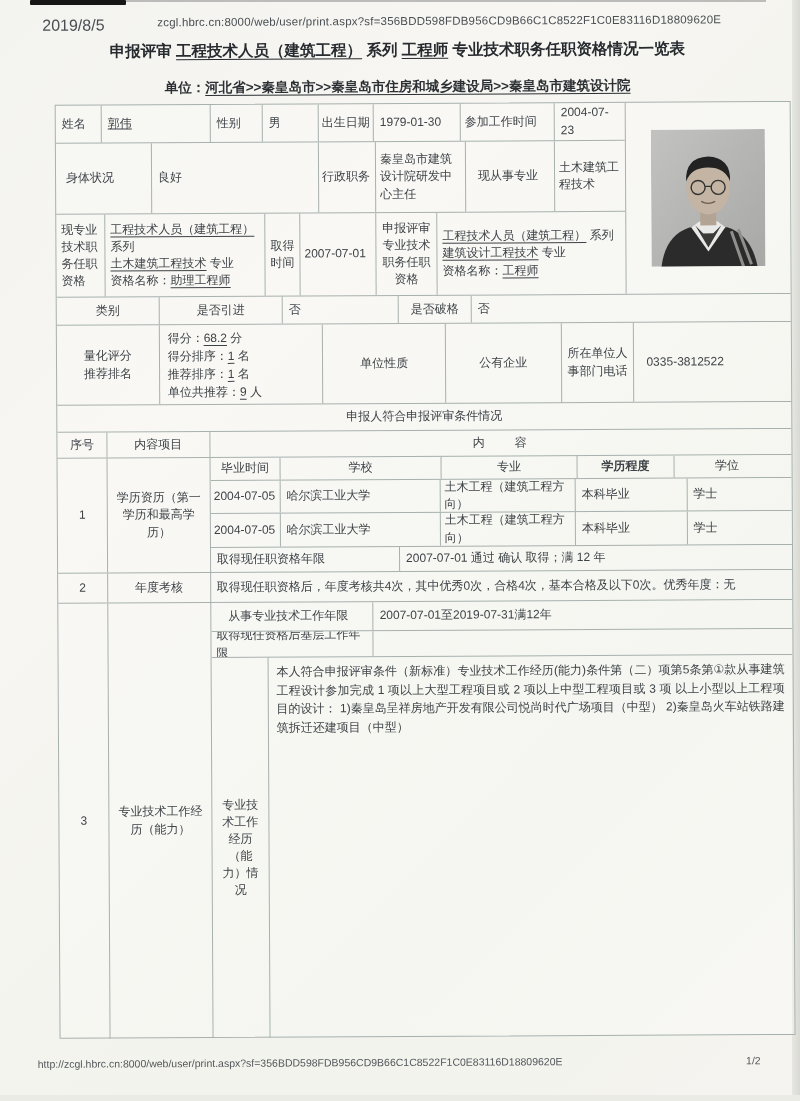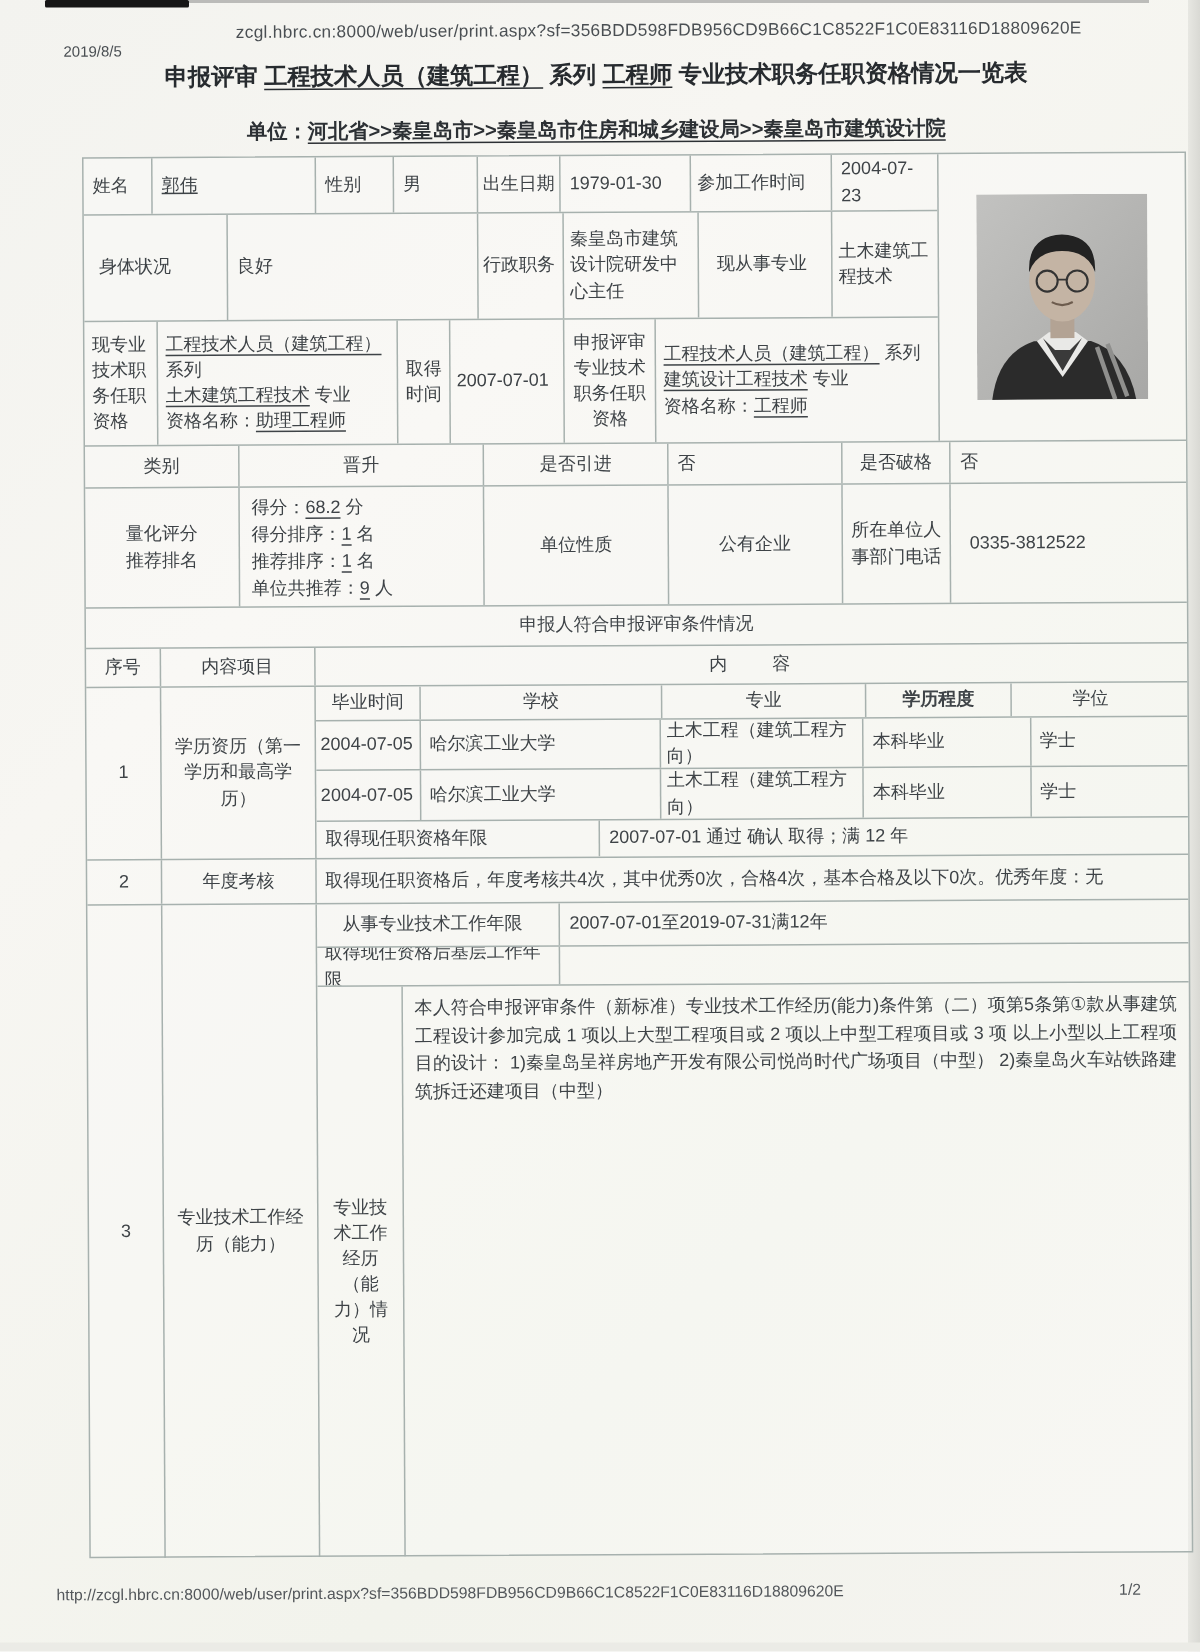--- a/index.html
+++ b/index.html
@@ -16,21 +16,21 @@
     -webkit-font-smoothing:antialiased;
   }
   .artifact{position:absolute;}
   #scan-strip-1{left:30px;top:0;width:96px;height:5px;background:#161616;border-radius:1px;}
   #scan-strip-2{left:126px;top:0;width:640px;height:2px;background:#8d8d8d;opacity:.55;}
   #right-edge{right:0;top:0;width:8px;height:1101px;background:linear-gradient(to right,#e7e7e2,#d9d9d4);}
   #bottom-edge{left:0;bottom:0;width:800px;height:6px;background:#ebebe6;}
   .tilt{position:absolute;left:0;top:0;width:800px;transform:rotate(-0.3deg);transform-origin:400px 550px;}
 
   
-  .print-date{position:absolute;left:45px;top:15px;font-size:10px;color:#4a4f53;margin-top:13px;}
+  .print-date{position:absolute;left:45px;top:15px;font-size:16px;color:#4a4f53;}
   .print-url{position:absolute;left:160px;top:15px;font-size:11.5px;color:#4a4f53;letter-spacing:.2px;}
   .form-title{position:absolute;left:0;top:40px;width:800px;text-align:center;font-size:15.5px;font-weight:bold;color:#272b2f;}
   .unit-line{position:absolute;left:0;top:78px;width:800px;text-align:center;font-size:13.5px;font-weight:bold;color:#2c3034;}
   .u{text-decoration:underline;text-underline-offset:2.5px;text-decoration-thickness:1px;}
   .footer-url{position:absolute;left:35px;top:1056px;font-size:10.5px;color:#53575b;}
   .page-num{position:absolute;right:42px;top:1056px;font-size:10.5px;color:#53575b;}
 
   
   .formtable{
     position:absolute;left:57px;top:103px;width:736px;height:934px;
@@ -133,21 +133,20 @@
             <line x1="80" y1="102" x2="92" y2="137"></line>
             <line x1="87" y1="100" x2="100" y2="135"></line>
           </g>
         </svg>
       </div>
     </div>
 
     <div class="sec">
       <div class="row" style="height:27px;">
         <div class="c ctr" style="width:102px;">类别</div>
-        <div class="c ctr" style="width:164px;">晋升</div>
         <div class="c ctr" style="width:123px;">是否引进</div>
         <div class="c" style="width:116px;">否</div>
         <div class="c ctr" style="width:73px;padding:2px 2px;">是否破格</div>
         <div class="c" style="width:158px;">否</div>
       </div>
       <div class="row" style="height:80px;">
         <div class="c ctr multi" style="width:102px;align-items:center;text-align:center;">
           <div>量化评分</div>
           <div>推荐排名</div>
         </div>

